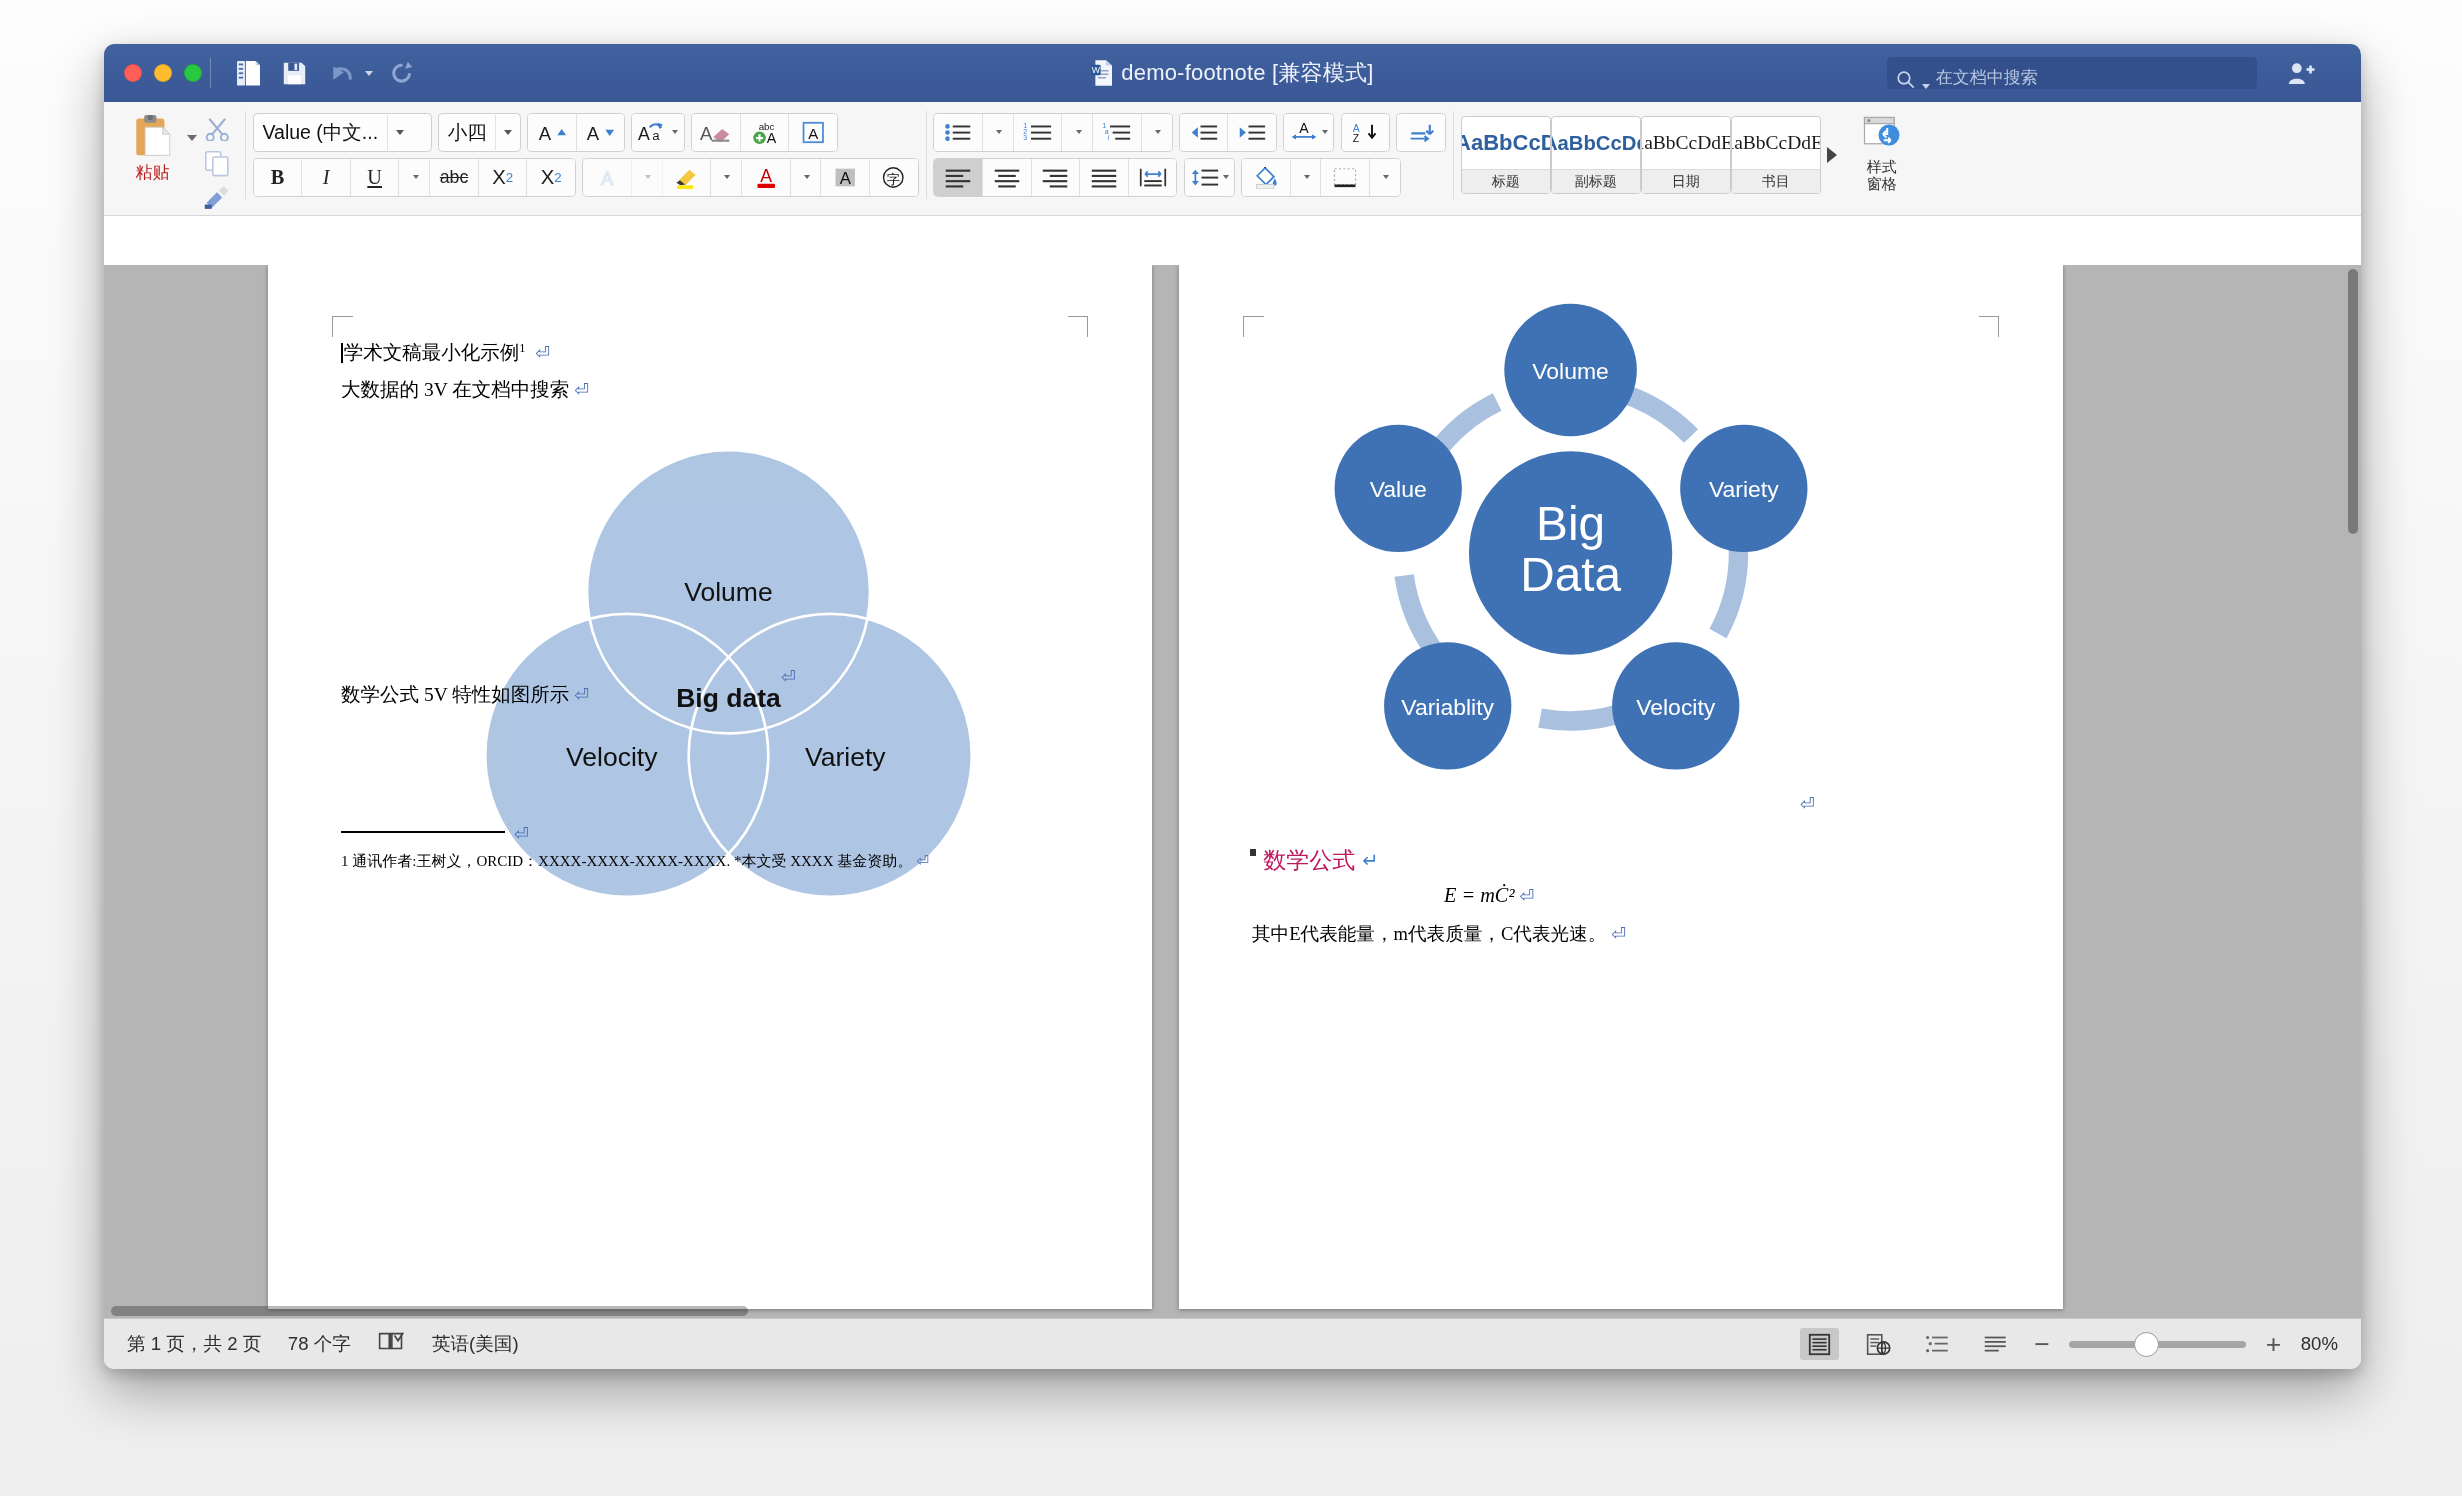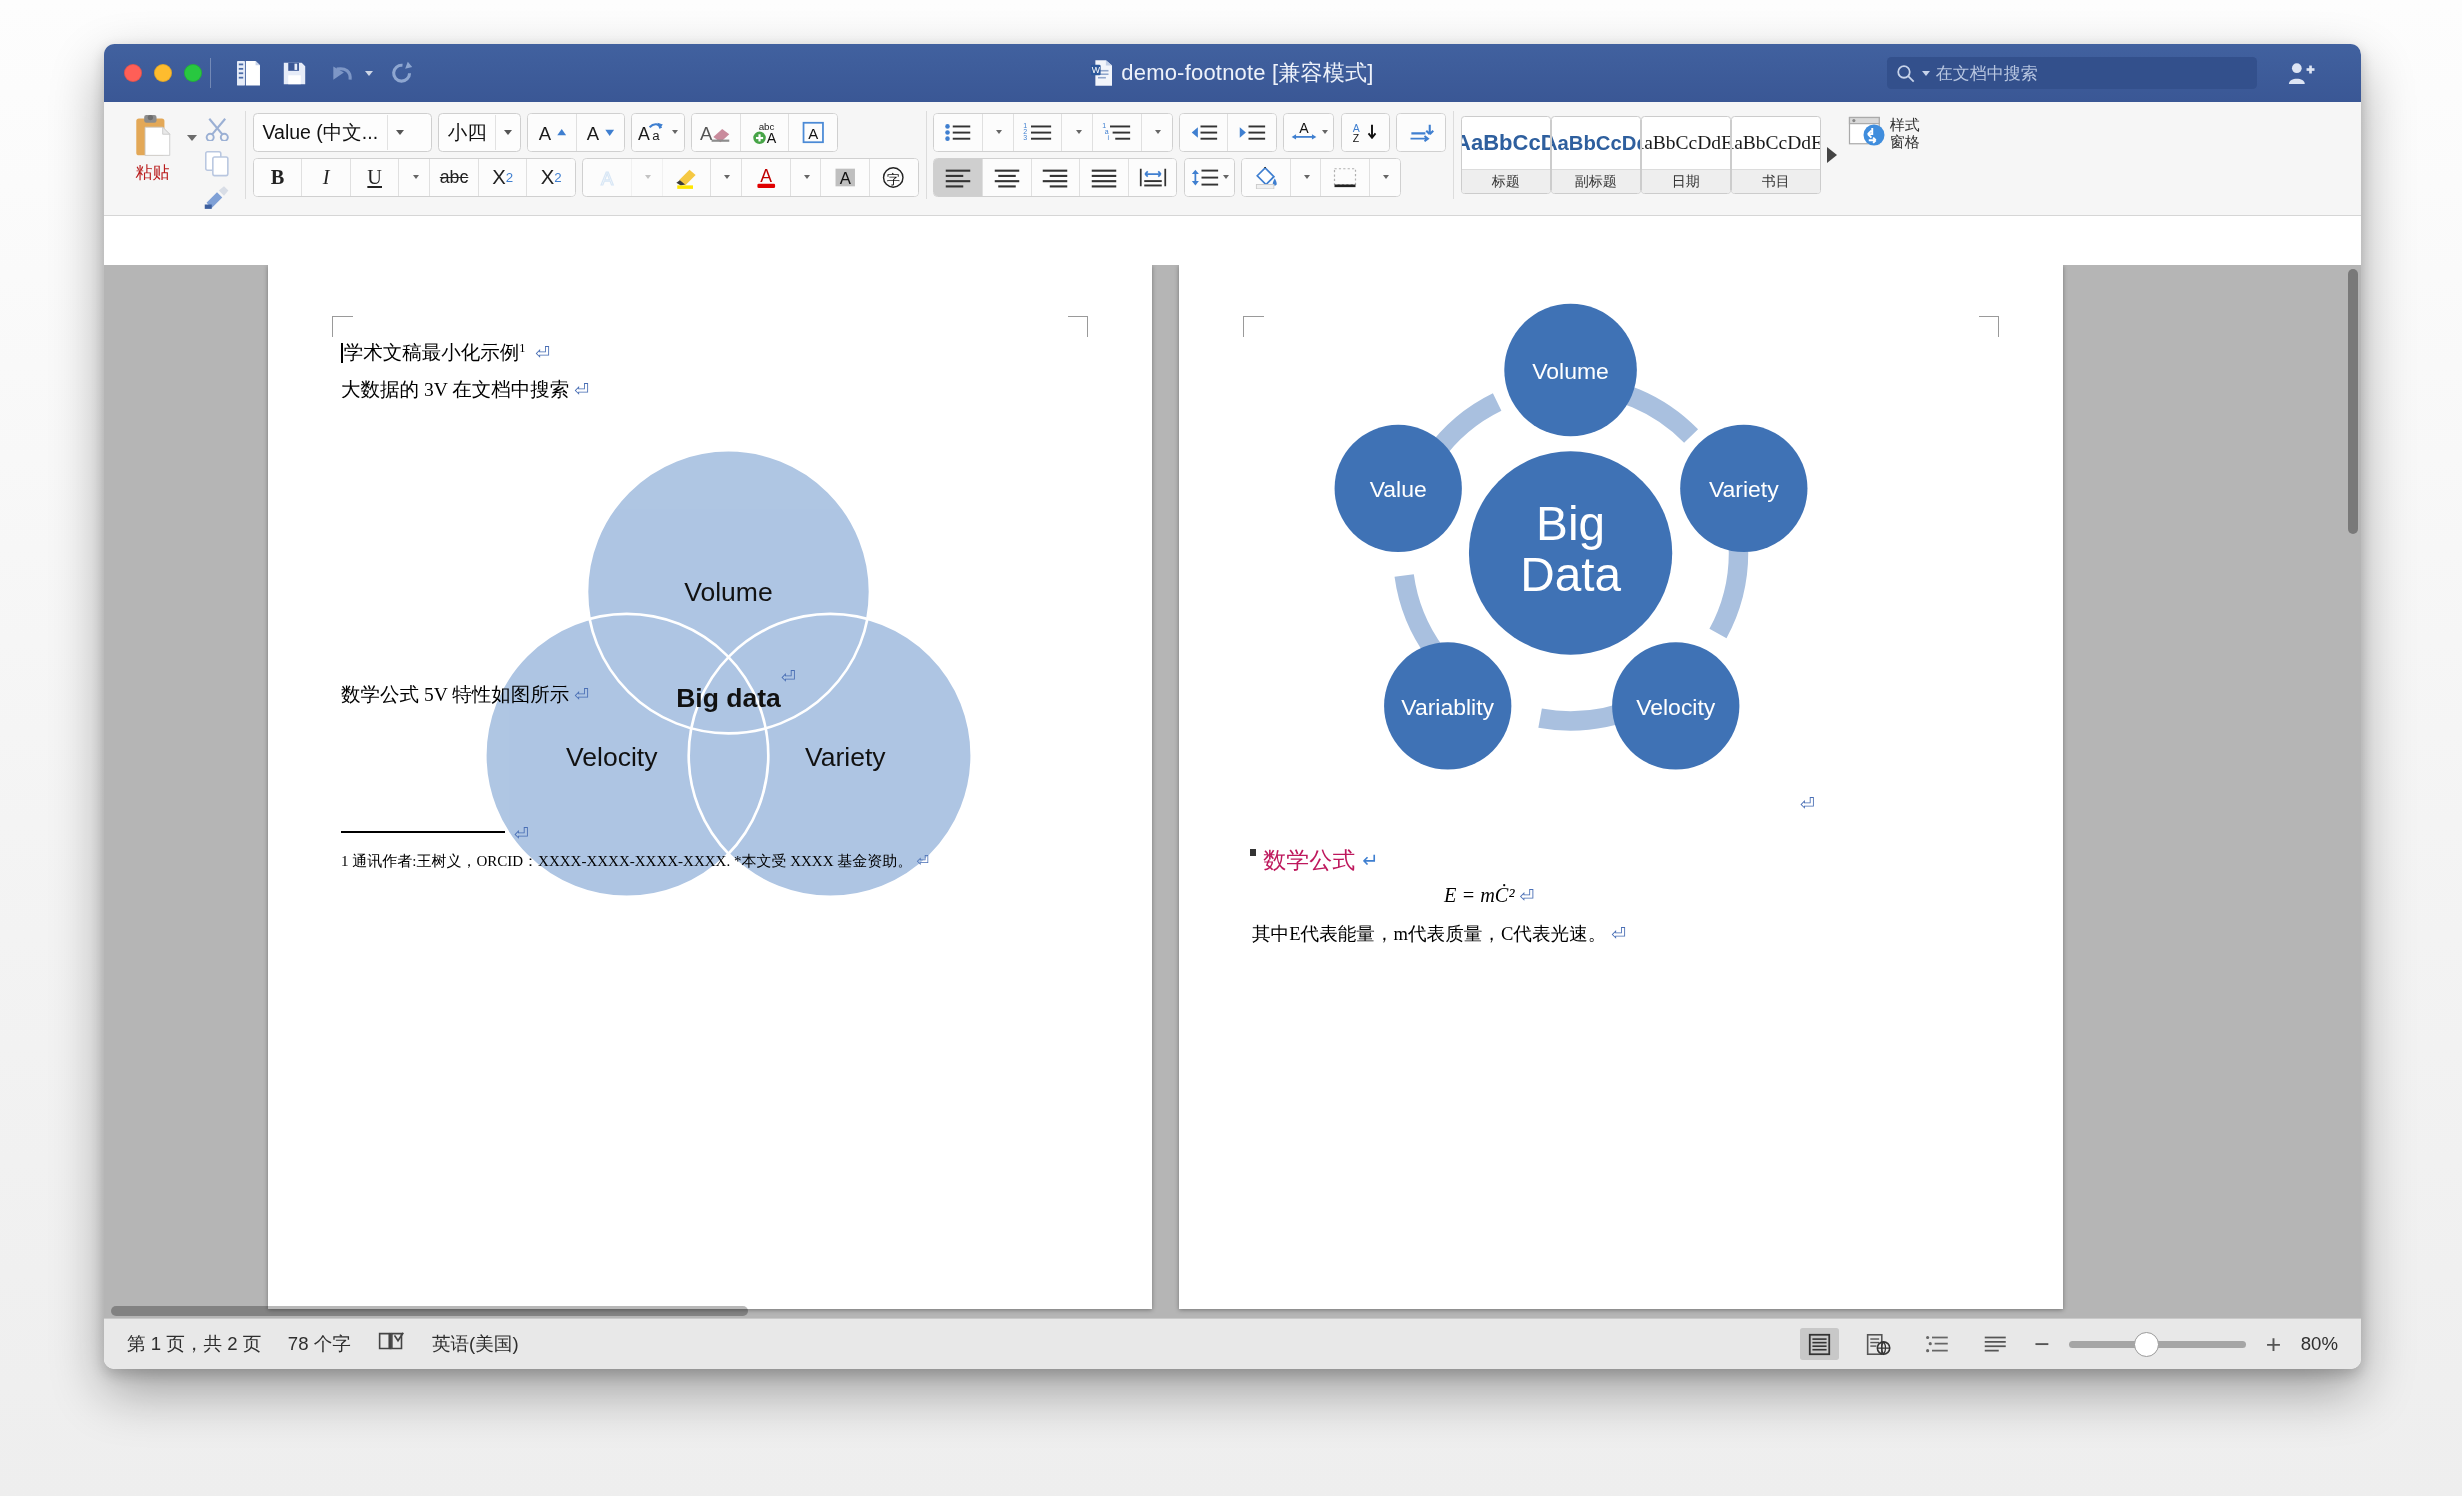--- a/index.html
+++ b/index.html
@@ -43,21 +43,21 @@
   .title-center {
     position:absolute; left:0; right:0; top:0; height:58px;
     display:flex; align-items:center; justify-content:center; gap:8.8px;
     pointer-events:none;
   }
   .title-text { color:#eef2fa; font-size:22px; letter-spacing:0.2px;text-align:right; }
   .word-icon { width:21px; height:26px; position:relative; }
   .search-wrap {
     position:absolute; top:13.3px; right:104px;
     width:352px; height:32px; border-radius:4.4px;
-    background:#33508c; display:flex; align-items:center; padding:0 8.8px; gap:6px;
+    background:#33508c; display:flex; align-items:flex-end; padding:0 8.8px; gap:6px;
     cursor:text;
   }
   .search-ph { color:#b8c6e0; font-size:17px; }
   .person-add { position:absolute; top:12.4px; right:42px; width:35px;height:35px;display:flex;align-items:center;justify-content:center;cursor:pointer;}
   
   .tabstrip {
     height:50px; background:#3a5795; position:relative;
     display:flex; align-items:flex-end; padding-left:19.5px; gap:0;
   }
   .tab {
@@ -110,21 +110,21 @@
   
   .gallery { display:flex; align-items:center; gap:0; padding-top:8.8px; }
   .gal-box {
     width:88px; height:76px; border:0.9px solid #cccccc; border-radius:3.5px; background:#fff;
     display:flex; flex-direction:column; cursor:pointer; overflow:hidden;
   }
   .gal-prev { flex:1; display:flex; align-items:center; justify-content:center; overflow:hidden; white-space:nowrap;}
   .gal-name { height:23px; background:#eeeeee; border-top:0.9px solid #dcdcdc; display:flex; align-items:center; justify-content:center; font-size:14px; color:#333;}
   .gal-scroll { width:23px; height:76px; display:flex; align-items:center; justify-content:center; cursor:pointer; }
   .tri-r { width:0;height:0;border-top:8px solid transparent;border-bottom:8px solid transparent;border-left:10.6px solid #444;}
-  .stylepane { width:76px; display:flex; flex-direction:row; align-items:flex-start; padding-top:7px; cursor:pointer;}
+  .stylepane { width:76px; display:flex; flex-direction:column; align-items:center; padding-top:7px; cursor:pointer;}
   .sp-label { font-size:15px; color:#333; text-align:center; line-height:1.15; margin-top:1.8px;}
   
   .docarea {
     position:absolute; left:0; right:0; top:221px; bottom:50px;
     background:#b5b5b5;
     overflow:hidden;
   }
   .page {
     position:absolute; top:0; background:#ffffff;
     box-shadow:0 0.9px 4.4px rgba(0,0,0,.35);

